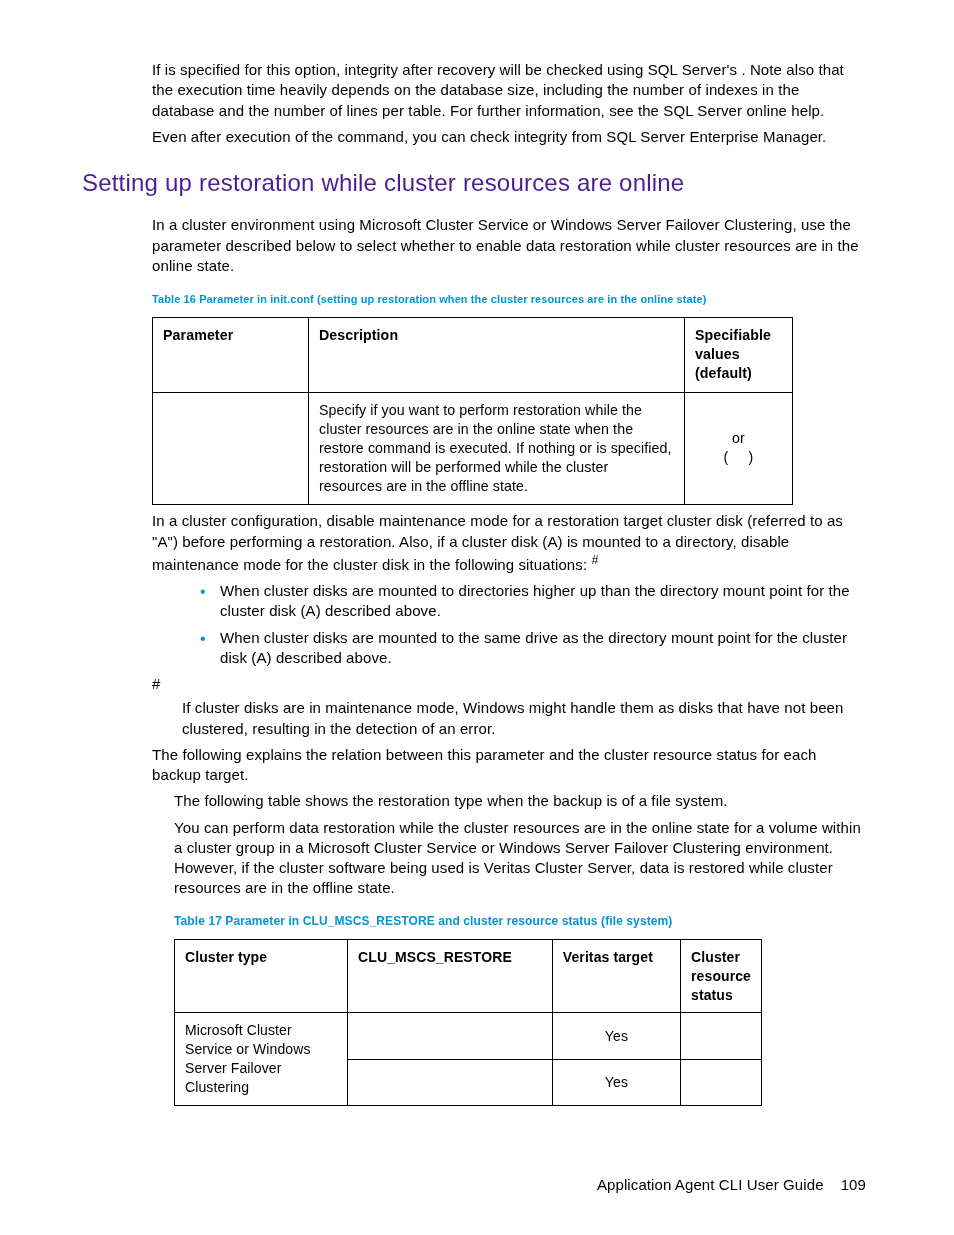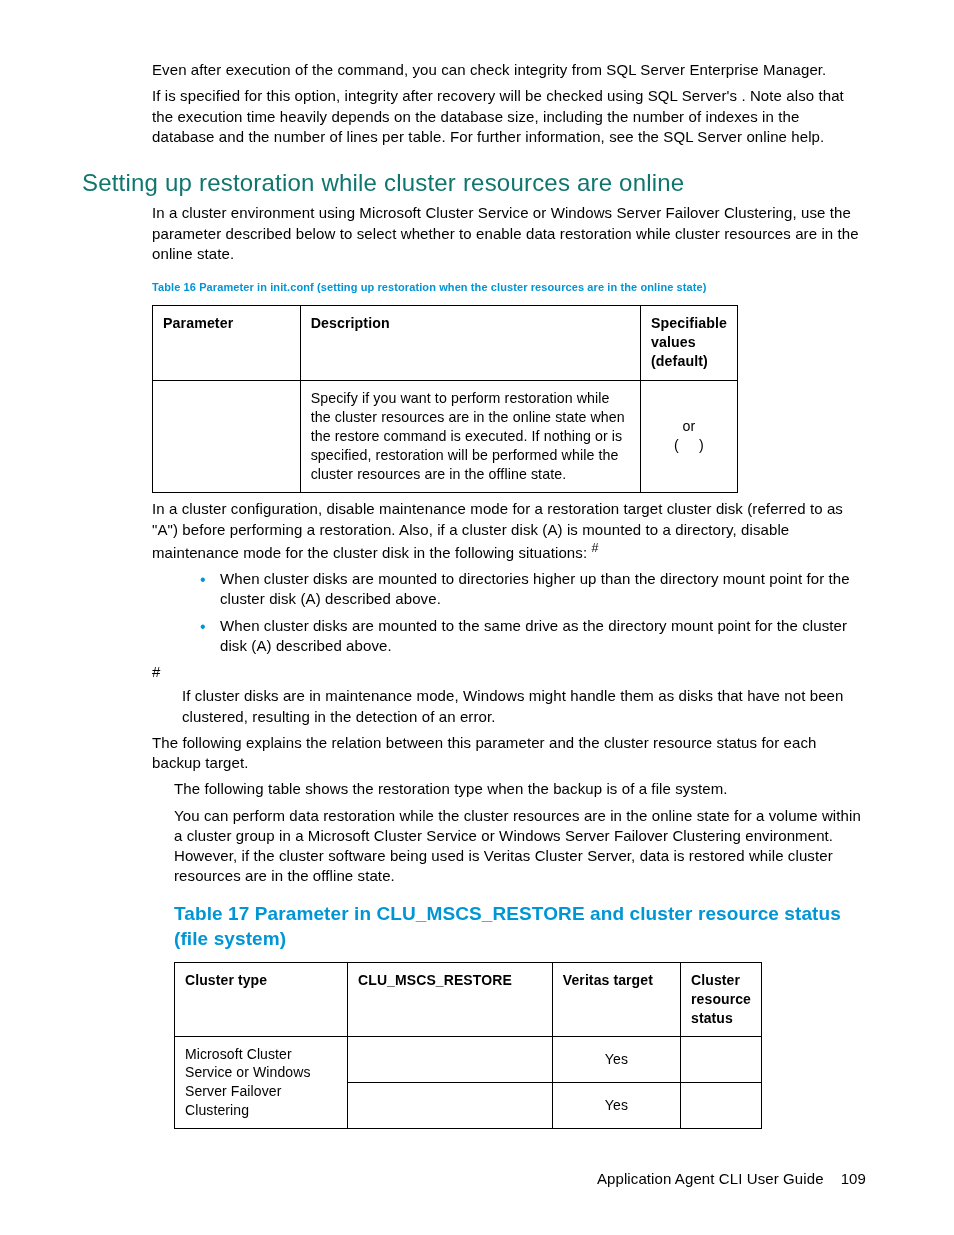--- a/index.html
+++ b/index.html
@@ -17,41 +17,41 @@
     position: relative;
     font-size: 15px;
     line-height: 1.35;
     letter-spacing: 0.1px;
   }
   .indent1 { margin-left: 70px; }
   p { margin: 0 0 6px 0; }
   h2.section {
     font-family: Arial, Helvetica, sans-serif;
     font-weight: normal;
-    color: #0f766e;
+    color: #4c1d95;
     font-size: 24px;
-    margin: 20px 0 4px 0;
+    margin: 20px 0 16px 0;
     letter-spacing: 0.2px;
   }
   .table-caption {
     color: #0096d6;
     font-weight: bold;
     margin: 16px 0 10px 70px;
     font-size: 11px;
   }
   .table-caption2 {
     color: #0096d6;
     font-weight: bold;
     margin: 14px 0 10px 92px;
-    font-size: 19px;
+    font-size: 12px;
   }
   table.data {
     border-collapse: collapse;
     margin-left: 70px;
-    width: 586px;
+    width: 641px;
     font-size: 14.2px;
   }
   table.data2 {
     border-collapse: collapse;
     margin-left: 92px;
     width: 588px;
     font-size: 14px;
   }
   table.data th, table.data td,
   table.data2 th, table.data2 td {
@@ -87,37 +87,37 @@
   }
   .hashindent {
     margin-left: 100px;
     margin-top: 4px;
   }
   .subindent {
     margin-left: 92px;
   }
   .footer {
     position: absolute;
-    bottom: 46px;
+    bottom: 40px;
     right: 88px;
     font-size: 15px;
   }
   .gap { height: 6px; }
 </style>
 </head>
 <body>
 
 <div class="page">
 
   <p class="indent1">
-    <span>Even after execution of the </span><span> command, you can check integrity from SQL Server Enterprise Manager.</span>
+    <span>If </span><span> is specified for this option, integrity after recovery will be checked using SQL Server's </span><span>. Note also that the </span><span> execution time heavily depends on the database size, including the number of indexes in the database and the number of lines per table. For further information, see the SQL Server online help.</span>
   </p>
 
   <p class="indent1">
-    <span>If </span><span> is specified for this option, integrity after recovery will be checked using SQL Server's </span><span>. Note also that the </span><span> execution time heavily depends on the database size, including the number of indexes in the database and the number of lines per table. For further information, see the SQL Server online help.</span>
+    <span>Even after execution of the </span><span> command, you can check integrity from SQL Server Enterprise Manager.</span>
   </p>
 
   <h2 class="section">Setting up restoration while cluster resources are online</h2>
 
   <p class="indent1">In a cluster environment using Microsoft Cluster Service or Windows Server Failover Clustering, use the parameter described below to select whether to enable data restoration while cluster resources are in the online state.</p>
 
   <div class="table-caption">Table 16 Parameter in init.conf (setting up restoration when the cluster resources are in the online state)</div>
 
   <table class="data">
     <tbody>

